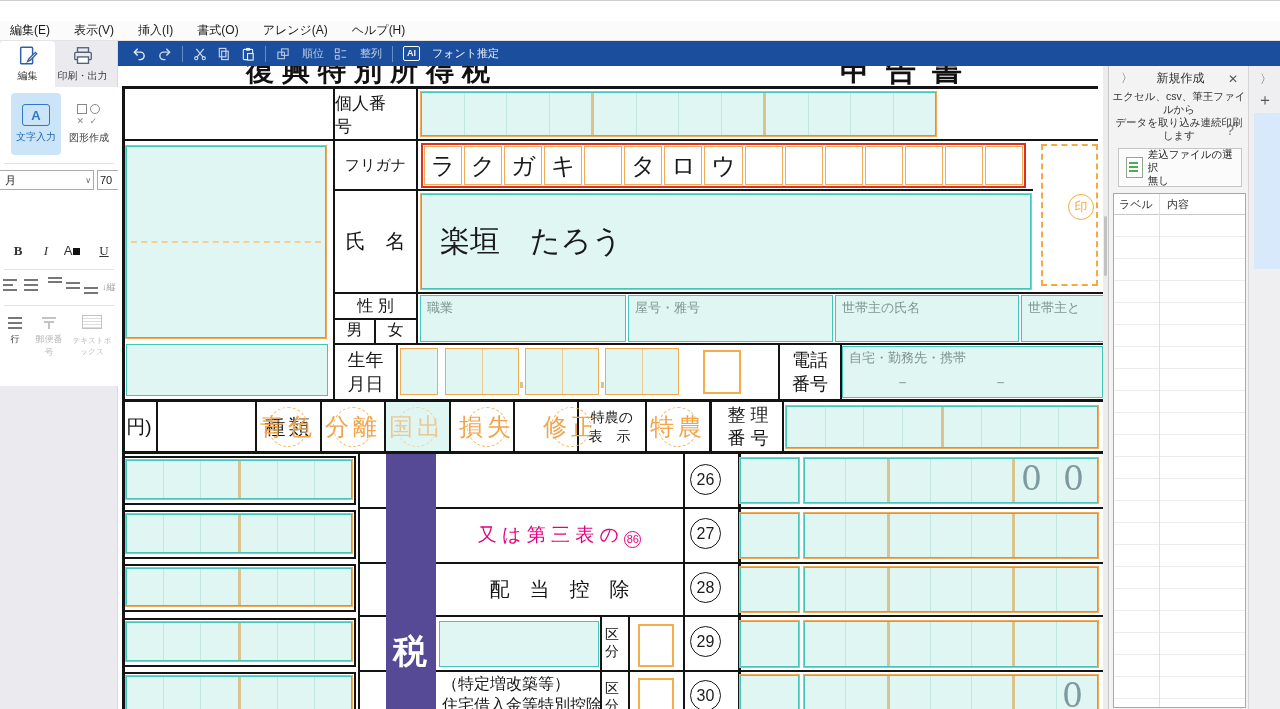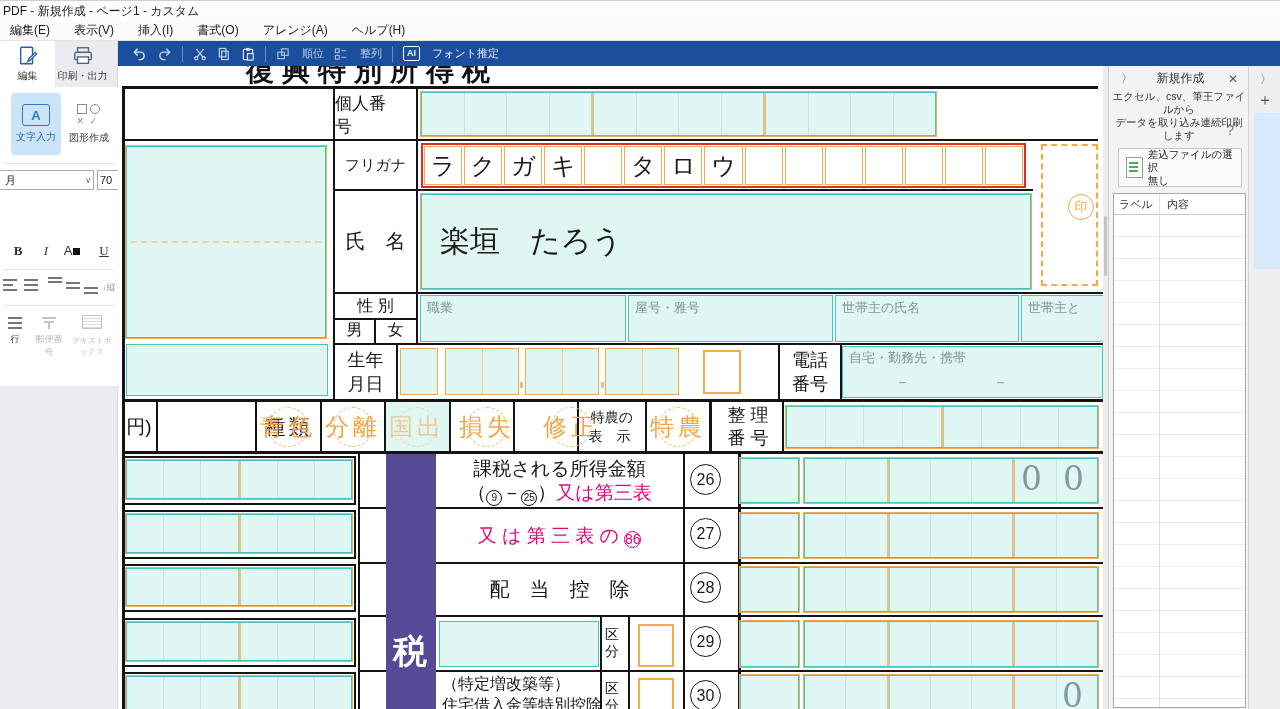--- a/index.html
+++ b/index.html
@@ -52,21 +52,21 @@
   .obgroup i{flex:1;border-right:1px solid #f0c98e;}
   .obgroup i:last-child{border-right:none;}
   .furi{position:absolute;border:2px solid #d93025;background:#fff;display:flex;box-sizing:border-box;}
   .furi b{flex:1;margin:1px;border:1px solid #f2ac57;display:flex;align-items:center;justify-content:center;
           font-family:"DejaVu Serif","Liberation Serif",serif;font-weight:normal;font-size:24px;}
   .cyanbox{position:absolute;background:#e0f6f3;border:1.5px solid #45c4bb;box-sizing:border-box;}
   .hintlab{position:absolute;color:#7e9693;font-size:13px;}
   .circ{display:inline-flex;align-items:center;justify-content:center;border:1.6px solid #141414;border-radius:50%;box-sizing:border-box;}
   .circ.inl{width:16px;height:16px;font-size:10px;vertical-align:-2px;border-width:1.2px;}
   .pink{color:#e4007f;}
-  .circ.pk{border-color:#e4007f;width:17px;height:17px;font-size:14px;vertical-align:-2px;}
+  .circ.pk{border-color:#e4007f;width:17px;height:17px;font-size:11px;vertical-align:-2px;}
   .rownum{position:absolute;width:31px;height:31px;font-size:16px;}
   .opt{position:absolute;width:66px;height:49px;display:flex;align-items:center;justify-content:center;
        color:#f2a44a;font-size:24px;letter-spacing:4px;}
   .opt .dash{position:absolute;width:38px;height:38px;border:1.6px dashed #f5bd6e;border-radius:50%;}
   .opt span{position:relative;}
   .zero{position:absolute;font-family:"DejaVu Serif","Liberation Serif",serif;font-size:33px;color:#7e9aa0;}
   .kubun{position:absolute;width:16px;font-size:14px;line-height:17px;text-align:center;color:#141414;}
   .orbox{position:absolute;border:2px solid #f3ac4e;background:#fff;box-sizing:border-box;}
   
   #vscroll{left:1103px;top:65px;width:5px;height:644px;background:#ededee;}
@@ -87,23 +87,20 @@
   .trow{height:21px;border-bottom:1px solid #ececec;}
   #pages{left:1248px;top:65px;width:32px;height:644px;background:#efeff2;border-left:1px solid #d5d5d5;box-sizing:border-box;}
   #pagethumb{position:absolute;left:5px;top:47px;width:27px;height:156px;background:#d8e9fc;}
   .gicon{color:#555;font-size:12px;}
 </style>
 </head>
 <body>
 
 <div id="app">
 
-  <div class="abs" id="titlebar">
-    <span>PDF - 新規作成 - ページ1 - カスタム</span>
-  </div>
 
   <div class="abs" id="menubar">
     <span class="menu-item">編集(E)</span>
     <span class="menu-item">表示(V)</span>
     <span class="menu-item">挿入(I)</span>
     <span class="menu-item">書式(O)</span>
     <span class="menu-item">アレンジ(A)</span>
     <span class="menu-item">ヘルプ(H)</span>
   </div>
 
@@ -245,20 +242,21 @@
       <div style="position:absolute;left:68px;top:228px;width:48px;text-align:center;">
         <span style="display:inline-block;width:18px;height:12px;border:1.3px solid #c3c3c6;background:repeating-linear-gradient(#fff 0 2px,#ddd 2px 3px);"></span>
         <div class="small-lab dis" style="transform:scale(.85);">テキストボックス</div>
       </div>
     </div>
   </div>
 
   <div class="abs" id="doc">
 
     <div class="frag" style="left:128px;top:-14px;font-size:28px;letter-spacing:8px;">復興特別所得税</div>
+    <div class="frag" style="left:722px;top:-16px;font-size:30px;letter-spacing:16px;">申告書</div>
 
     <div class="hl" style="left:4px;top:20px;width:976px;height:3px;"></div>
     <div class="hl" style="left:4px;top:20px;width:3px;height:624px;"></div>
     <div class="hl" style="left:4px;top:73px;width:976px;height:2px;"></div>
     <div class="hl" style="left:215px;top:123px;width:700px;height:2px;"></div>
     <div class="hl" style="left:215px;top:226px;width:770px;height:2px;"></div>
     <div class="hl" style="left:215px;top:252px;width:83px;height:1.5px;"></div>
     <div class="hl" style="left:215px;top:277px;width:770px;height:2px;"></div>
     <div class="hl" style="left:4px;top:333px;width:981px;height:3px;"></div>
     <div class="hl" style="left:4px;top:385px;width:981px;height:3px;"></div>
@@ -481,24 +479,20 @@
           <i></i>
           <i></i>
           <i></i>
         </div>
       </div>
 
     <div class="abs" style="left:268px;top:388px;width:50px;height:256px;background:#564a96;z-index:3;">
       <span style="position:absolute;left:7px;top:175px;color:#fff;font-size:34px;font-weight:bold;">税</span>
     </div>
 
-    <div class="lab" style="left:320px;top:392px;width:243px;height:46px;flex-direction:column;font-size:19px;line-height:24px;">
-      <span>課税される所得金額</span>
-      <span><span>（</span><span class="circ inl">9</span><span>－</span><span class="circ inl">25</span><span>）</span><span class="pink">又は第三表</span></span>
-    </div>
     <span class="circ rownum" style="left:572px;top:398px;">26</span>
     <div class="boxgroup" style="left:622px;top:392px;width:59px;height:45px;">
         <i></i>
       </div>
     <div class="boxgroup" style="left:686px;top:392px;width:294px;height:45px;">
         <i></i>
         <i class="k"></i>
         <i></i>
         <i></i>
         <i class="k"></i>

